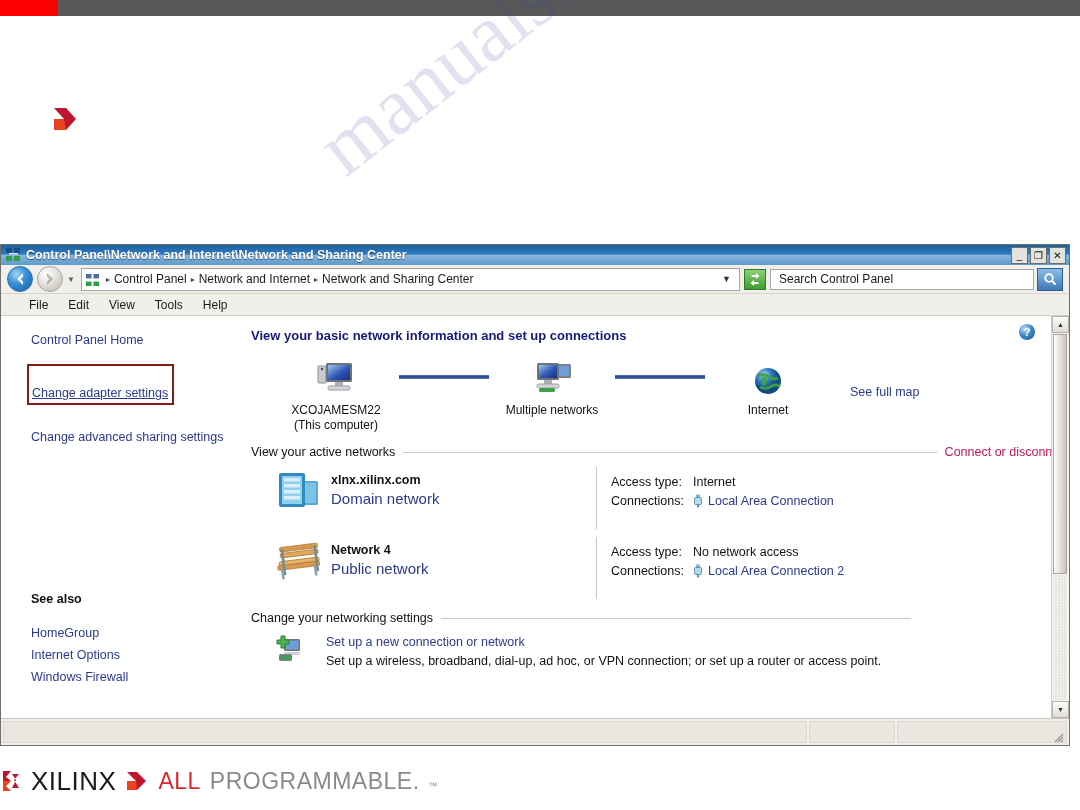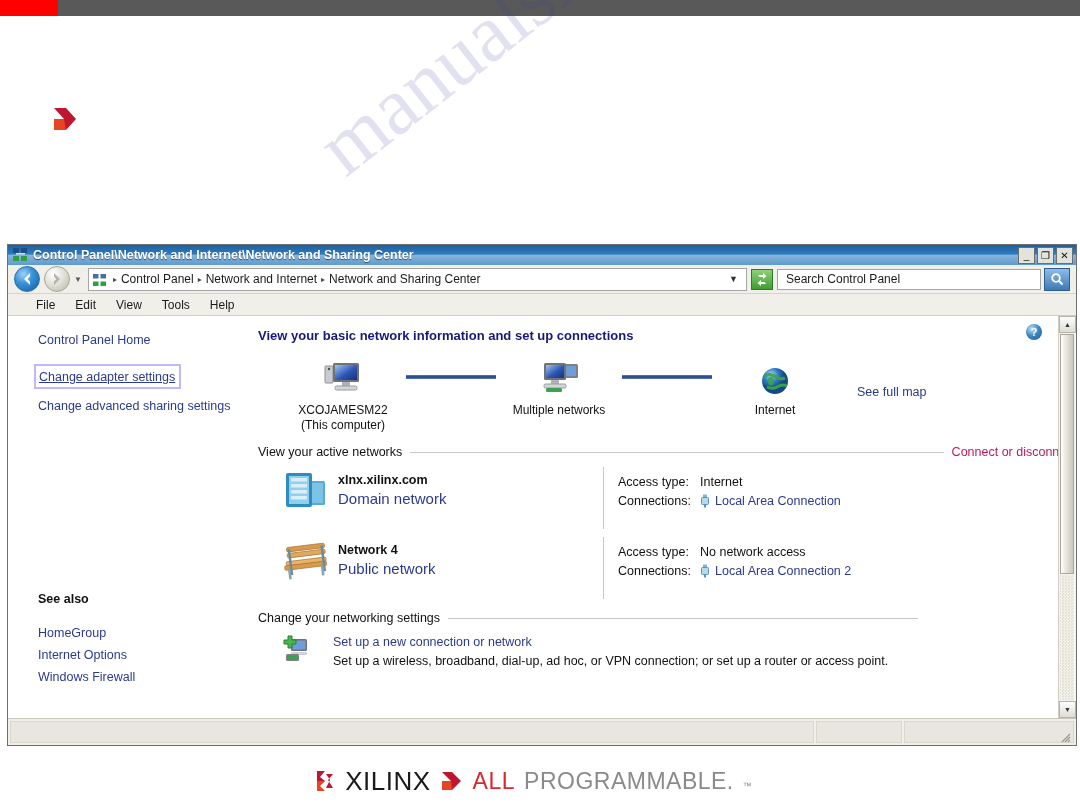--- a/index.html
+++ b/index.html
@@ -24,21 +24,21 @@
   #watermark span{
     display:block;
     font-family:"Liberation Serif", serif;
     font-size:82px;color:#3b3f9e;opacity:.15;
     transform:rotate(-38deg);transform-origin:0 0;
     white-space:nowrap;
   }
 
   
   #explorer-window{
-    position:absolute;left:7px;top:244px;width:1070px;height:502px;
+    position:absolute;left:0;top:244px;width:1070px;height:502px;
     background:#f0efe9;border:1px solid #6f6f6f;z-index:10;
     box-sizing:border-box;
   }
 
   
   #title-bar{
     height:20px;
     background:linear-gradient(to bottom,#1d5f9e 0%,#2f7bc0 45%,#86b4dc 52%,#5e9bcd 100%);
     display:flex;align-items:center;padding:0 2px;position:relative;
   }
@@ -111,22 +111,22 @@
 
   
   #left-pane{
     width:245px;flex:0 0 auto;background:#ffffff;padding:14px 0 0 30px;
     box-sizing:border-box;position:relative;
   }
   .task-link{
     font-size:12.5px;color:#2b3a8c;margin-bottom:3px;display:inline-block;cursor:pointer;
   }
   #change-adapter-wrap{
-    display:inline-block;border:2px solid #c4b5fd;padding:1px 4px 2px 3px;
-    margin:14px 0 4px -4px;
+    display:inline-block;border:2px solid #7f1d1d;padding:17px 4px 2px 3px;
+    margin:14px 0 19px -4px;
   }
   #change-adapter-link{font-size:12.5px;color:#2b3a8c;text-decoration:underline;}
   #change-advanced-link{display:block;margin-top:6px;}
   #see-also-block{position:absolute;left:30px;bottom:26px;}
   #see-also-title{font-size:12.5px;font-weight:bold;color:#111;margin-bottom:20px;}
   .see-also-link{font-size:12.5px;color:#2b3a8c;display:block;margin-bottom:8px;cursor:pointer;}
 
   
   #content-pane{
     flex:1 1 auto;background:#ffffff;padding:12px 0 0 0;position:relative;min-width:0;
@@ -213,21 +213,21 @@
     box-sizing:border-box;
   }
   #status-pane-1{flex:1 1 auto;}
   #status-pane-2{width:86px;}
   #status-pane-3{flex:0 0 auto;width:170px;margin-right:2px;position:relative;}
   #resize-grip{position:absolute;right:2px;bottom:1px;width:12px;height:12px;}
 
   
   #footer{
     position:absolute;left:0;bottom:0;width:1080px;height:58px;background:#ffffff;z-index:30;
-    display:flex;align-items:center;justify-content:center;padding-right:14px;box-sizing:border-box;
+    display:flex;align-items:center;justify-content:flex-start;padding-right:14px;box-sizing:border-box;
   }
   #footer-logo{display:flex;align-items:center;gap:9px;}
   #footer-x-mark{width:22px;height:24px;flex:0 0 auto;}
   #footer-xilinx{font-size:26px;color:#1a1a1a;letter-spacing:.5px;font-family:"Liberation Sans",sans-serif;}
   #footer-chevron{width:24px;height:22px;flex:0 0 auto;}
   #footer-all{font-size:23px;color:#d8282f;letter-spacing:.5px;}
   #footer-prog{font-size:23px;color:#8a8a8a;letter-spacing:.5px;}
   #footer-tm{font-size:9px;color:#8a8a8a;align-self:flex-end;padding-bottom:6px;}
 </style>
 </head>

